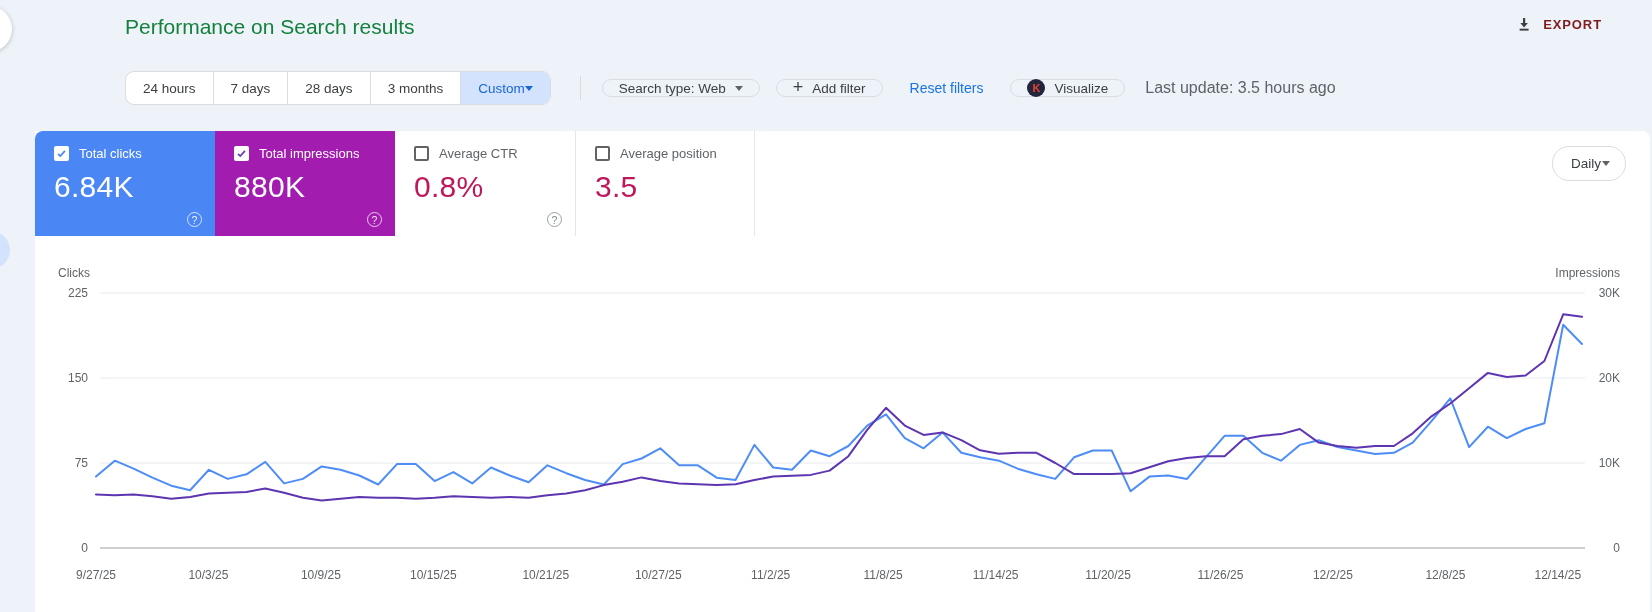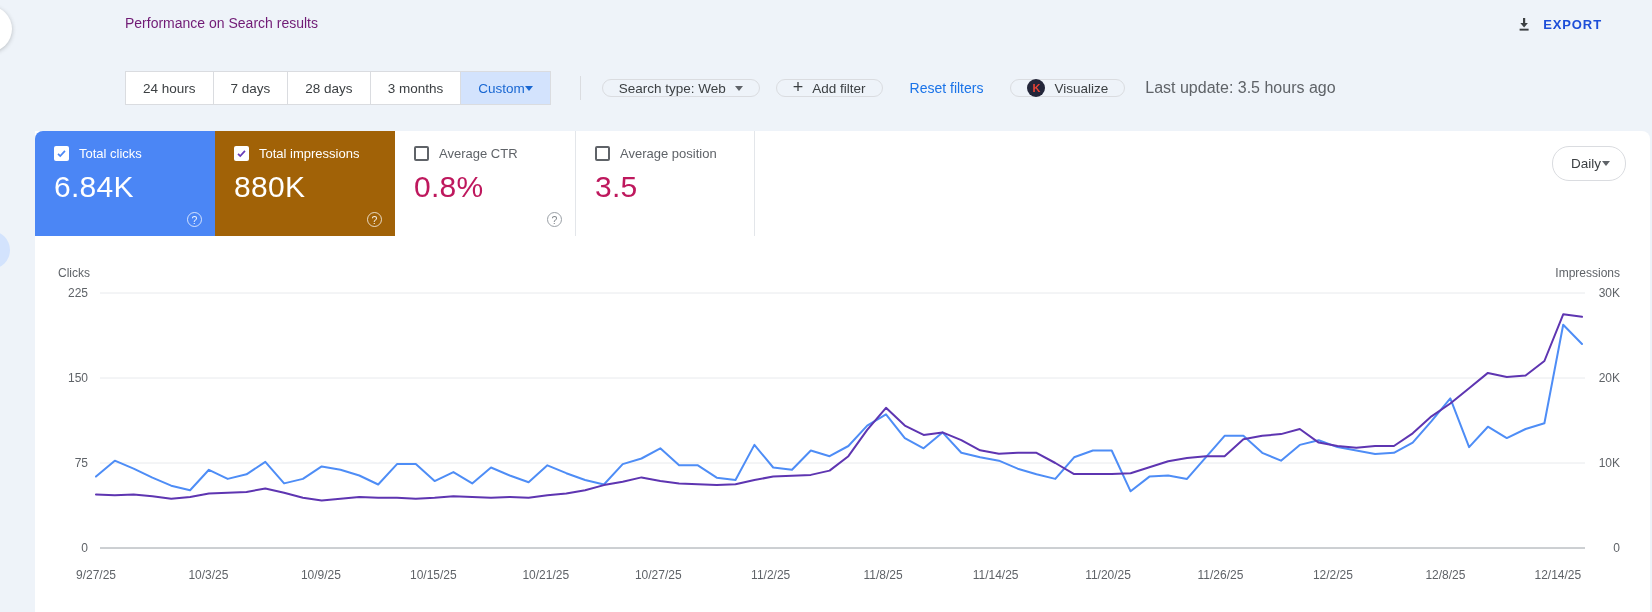--- a/index.html
+++ b/index.html
@@ -7,26 +7,26 @@
     width:1652px;height:612px;position:relative;overflow:hidden;
     background:#eef3f9;font-family:"Liberation Sans",sans-serif;
     -webkit-font-smoothing:antialiased;
   }
   
   .artifact-top{position:absolute;left:-34px;top:6px;width:46px;height:46px;border-radius:50%;
     background:#fff;box-shadow:0 1px 4px rgba(60,64,67,.3);}
   .artifact-mid{position:absolute;left:-28px;top:231px;width:38px;height:38px;border-radius:50%;
     background:#d3e3fd;}
   
-  .page-title{position:absolute;left:125px;top:15px;font-size:14px;color:#701a75;}
+  .page-title{position:absolute;left:125px;top:15px;font-size:21px;color:#15803d;}
   .export-btn{position:absolute;right:50px;top:16px;display:flex;align-items:center;gap:11px;
-    font-size:13px;font-weight:bold;letter-spacing:.9px;color:#1d4ed8;cursor:pointer;}
+    font-size:13px;font-weight:bold;letter-spacing:.9px;color:#7f1d1d;cursor:pointer;}
   
   .filter-row{position:absolute;left:125px;top:71px;height:34px;display:flex;align-items:center;}
-  .range-group{display:flex;height:34px;border:1px solid #dadce0;border-radius:0;
+  .range-group{display:flex;height:34px;border:1px solid #dadce0;border-radius:9px;
     overflow:hidden;background:#fff;box-sizing:border-box;}
   .range-btn{display:flex;align-items:center;padding:0 17px;font-size:13.5px;color:#3c4043;
     border-right:1px solid #dadce0;cursor:pointer;white-space:nowrap;}
   .range-btn:last-child{border-right:none;}
   .range-btn.custom{background:#d3e3fd;color:#1967d2;font-weight:500;}
   .vdiv{width:1px;height:24px;background:#dadce0;margin:0 21px 0 29px;}
   .pill{height:18px;display:flex;align-items:center;gap:9px;padding:0 16px;
     border:1px solid #dadce0;border-radius:17px;font-size:13.5px;color:#3c4043;
     box-sizing:border-box;cursor:pointer;white-space:nowrap;background:transparent;}
   .pill.searchtype{margin-right:16px;}
@@ -38,21 +38,21 @@
   .chev{width:0;height:0;border-left:4.5px solid transparent;border-right:4.5px solid transparent;
     border-top:5.5px solid #5f6368;}
   .chev.blue{border-top-color:#1967d2;}
   
   .panel{position:absolute;left:35px;top:131px;width:1615px;height:481px;background:#fff;
     border-radius:0 8px 0 0;}
   
   .cards{position:absolute;left:0;top:0;display:flex;align-items:center;}
   .card{width:180px;height:105px;box-sizing:border-box;padding:15px 0 0 19px;position:relative;cursor:pointer;}
   .card.blue{background:#4b86f5;color:#fff;border-radius:8px 0 0 0;}
-  .card.purple{background:#a16207;color:#fff;}
+  .card.purple{background:#a21caf;color:#fff;}
   .card.plain{background:#fff;color:#5f6368;}
   .card.plain.bordered{border-left:1px solid #e3e6ea;}
   .card.plain.borderedR{border-right:1px solid #e3e6ea;}
   .card-top{display:flex;align-items:center;gap:10px;}
   .cb{width:15px;height:15px;border-radius:2px;flex:0 0 auto;}
   .cb.checked{background:#fff;display:flex;align-items:center;justify-content:center;}
   .cb.unchecked{border:2px solid #5f6368;box-sizing:border-box;background:#fff;}
   .card-label{font-size:13px;}
   .card-value{font-size:30px;font-weight:400;margin-top:9px;letter-spacing:.3px;}
   .card.plain .card-value{color:#be185d;}

